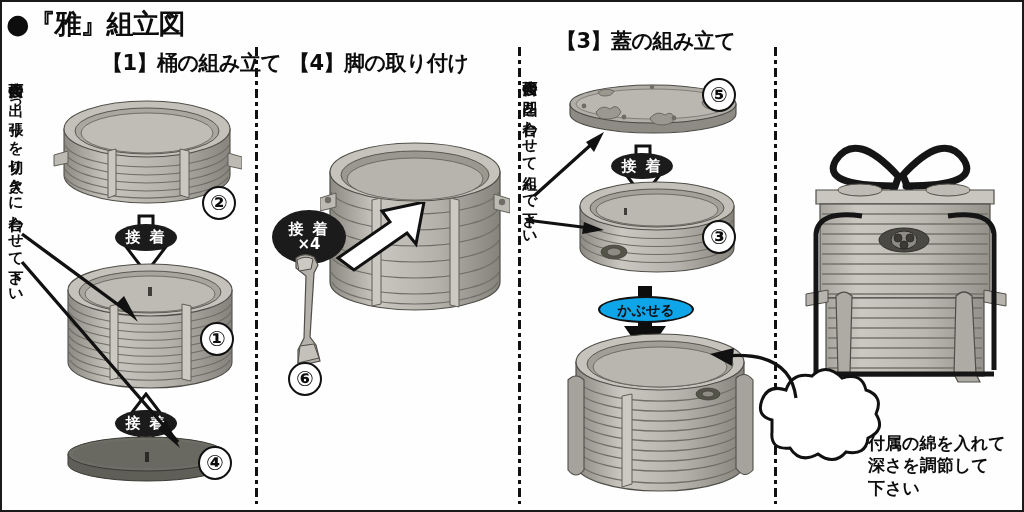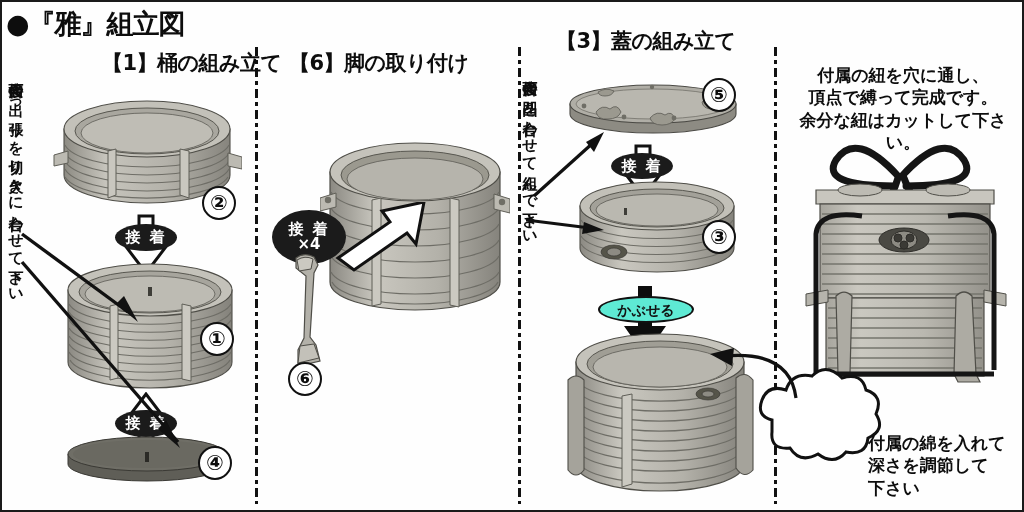--- a/index.html
+++ b/index.html
@@ -83,21 +83,21 @@
   
   .bubble{
     position:absolute;
     border-radius:50%;
     display:flex;align-items:center;justify-content:center;
     font-weight:700;line-height:1.0;
     text-align:left;
     box-sizing:border-box;
   }
   .bubble.dark{background:#1b1b1b;color:#fff;}
-  .bubble.light{background:#5eead4;color:#111;border:2px solid #111;}
+  .bubble.light{background:#0ea5e9;color:#111;border:2px solid #111;}
 
   
   .part{position:absolute;}
 
   .arrow-wrap{position:absolute;}
 </style>
 </head>
 <body>
 
 <div id="sheet">
@@ -185,21 +185,21 @@
   </svg>
   <div class="partnum" style="left:196px;top:444px;">④</div>
 
   <svg class="arrow-wrap" style="left:18px;top:228px;" width="160" height="250" viewBox="0 0 160 250">
     <path d="M2,4 L108,82" stroke="#111" stroke-width="3.4" fill="none"></path>
     <path d="M118,92 L96,74 L104,66 Z" fill="#111"></path>
     <path d="M2,32 L158,212" stroke="#111" stroke-width="3.4" fill="none"></path>
     <path d="M168,224 L146,205 L154,196 Z" fill="#111" transform="translate(-8,-6)"></path>
   </svg>
 
-  <div class="panel-head" style="left:287px;top:47px;">【6】脚の取り付け</div>
+  <div class="panel-head" style="left:287px;top:47px;">【4】脚の取り付け</div>
 
   <svg class="part" style="left:318px;top:130px;" width="190" height="210" viewBox="0 0 190 210">
     <defs>
       <linearGradient id="g3" x1="0" y1="0" x2="1" y2="0">
         <stop offset="0" stop-color="#8b8982"></stop>
           <stop offset="0.27" stop-color="#c9c7bf"></stop>
         <stop offset="0.64" stop-color="#b3b1a9"></stop>
           <stop offset="1" stop-color="#85837c"></stop>
       </linearGradient>
     </defs>
@@ -334,23 +334,20 @@
     </g>
     <path d="M62,72 l10,-2 l0,90 l-10,3 Z" fill="#cbc9c1" stroke="#5f5e57" stroke-width="1"></path>
     <path d="M8,56 q8,-8 16,0 l0,90 q-8,10 -16,0 Z" fill="#a5a39b" stroke="#4f4e48" stroke-width="1.1"></path>
     <path d="M176,54 q9,-8 17,2 l0,90 q-9,10 -17,-2 Z" fill="#a5a39b" stroke="#4f4e48" stroke-width="1.1"></path>
     <g fill="#555449" stroke="#3c3b36" stroke-width=".7">
       <ellipse cx="148" cy="70" rx="12" ry="6"></ellipse>
       <ellipse cx="148" cy="70" rx="6" ry="3" fill="#8d8b83"></ellipse>
     </g>
   </svg>
 
-  <div class="note center" style="left:782px;top:62px;width:238px;">付属の紐を穴に通し、
-頂点で縛って完成です。
-余分な紐はカットして下さい。</div>
 
   <svg class="part" style="left:796px;top:132px;" width="216" height="250" viewBox="0 0 216 250">
     <defs>
       <linearGradient id="g6" x1="0" y1="0" x2="1" y2="0">
         <stop offset="0" stop-color="#a6a49c"></stop>
           <stop offset="0.22" stop-color="#cac8c0"></stop>
         <stop offset="0.62" stop-color="#bab8b0"></stop>
           <stop offset="1" stop-color="#93918a"></stop>
       </linearGradient>
     </defs>

